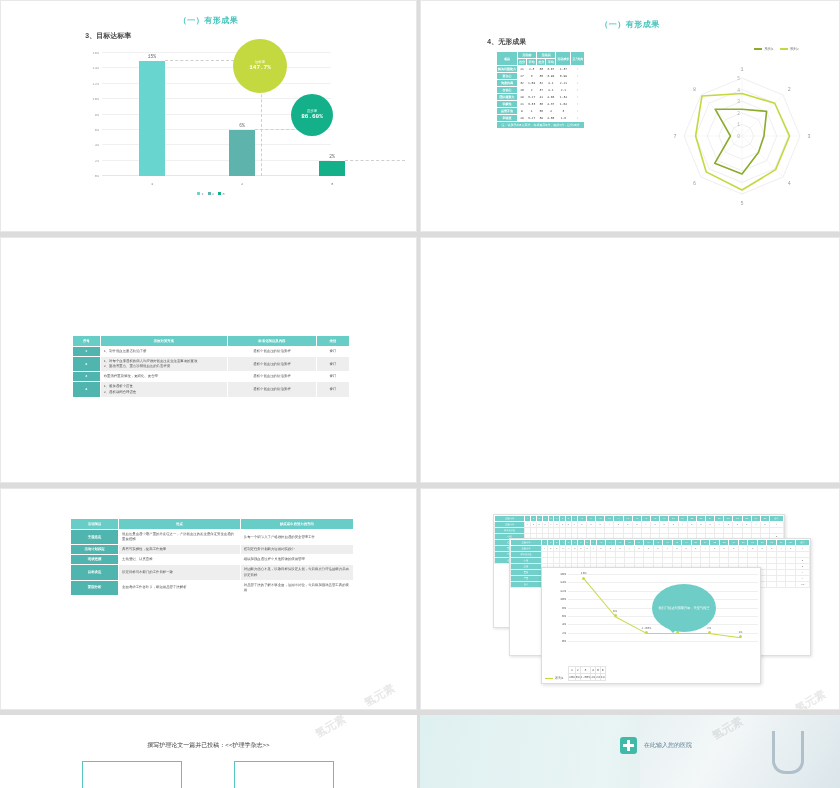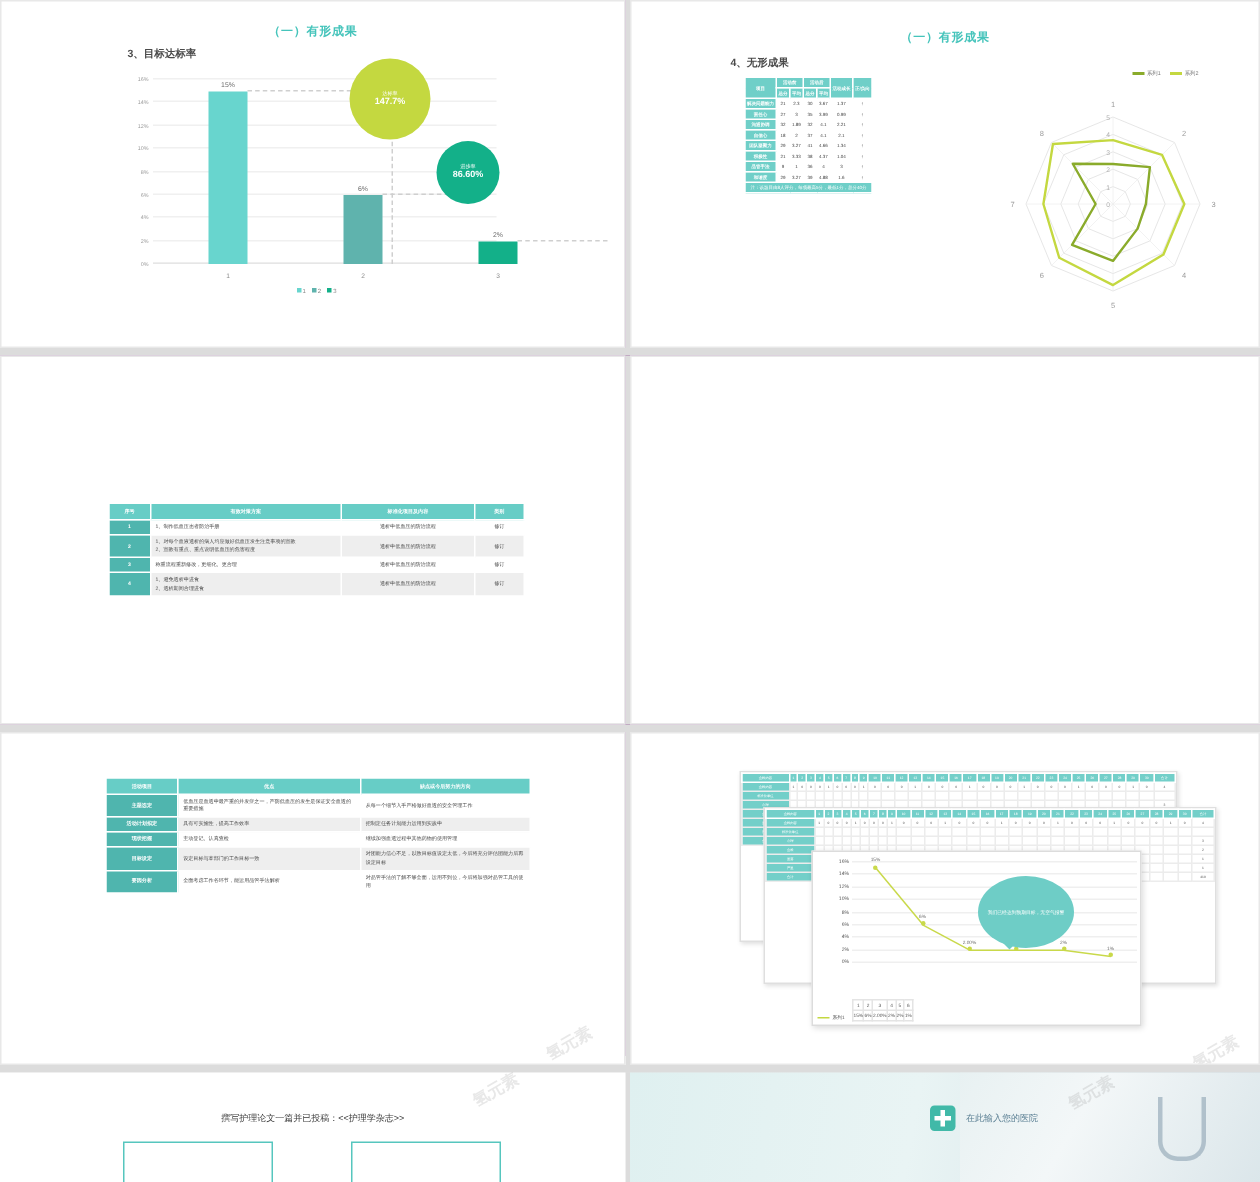--- a/index.html
+++ b/index.html
@@ -1,18 +1,18 @@
 <!DOCTYPE html>
 <html><head>
 <meta charset="utf-8">
 <style>
   html,body{margin:0;padding:0;background:#e3e3e3;}
   body{width:840px;height:788px;font-family:"Liberation Sans","DejaVu Sans",sans-serif;}
   .grid{width:840px;height:704px;display:grid;grid-template-columns:417px 3px 420px;
-        grid-template-rows:232px 5px 246px 5px 222px 5px 73px;background:#701a75;}
+        grid-template-rows:232px 5px 246px 5px 222px 5px 73px;background:#701a75;font-family:Liberation Mono, monospace;}
   .slide{background:#fff;position:relative;overflow:hidden;border:1px solid #e8e8e8;box-sizing:border-box;}
   .gut{background:#dcdcdc;}
   .title{color:#45c4bb;font-size:8px;font-weight:bold;text-align:center;letter-spacing:.5px;}
   .subtitle{color:#4a4a4a;font-size:7px;font-weight:bold;}
 
   
   .s1 .title{position:absolute;top:14px;left:0;right:0;}
   .s1 .subtitle{position:absolute;top:30px;left:84px;}
   .chartbox{position:absolute;left:78px;top:52px;width:260px;height:145px;}
   .ylab{position:absolute;left:0;width:20px;text-align:right;font-size:3.6px;color:#9a9a9a;}

